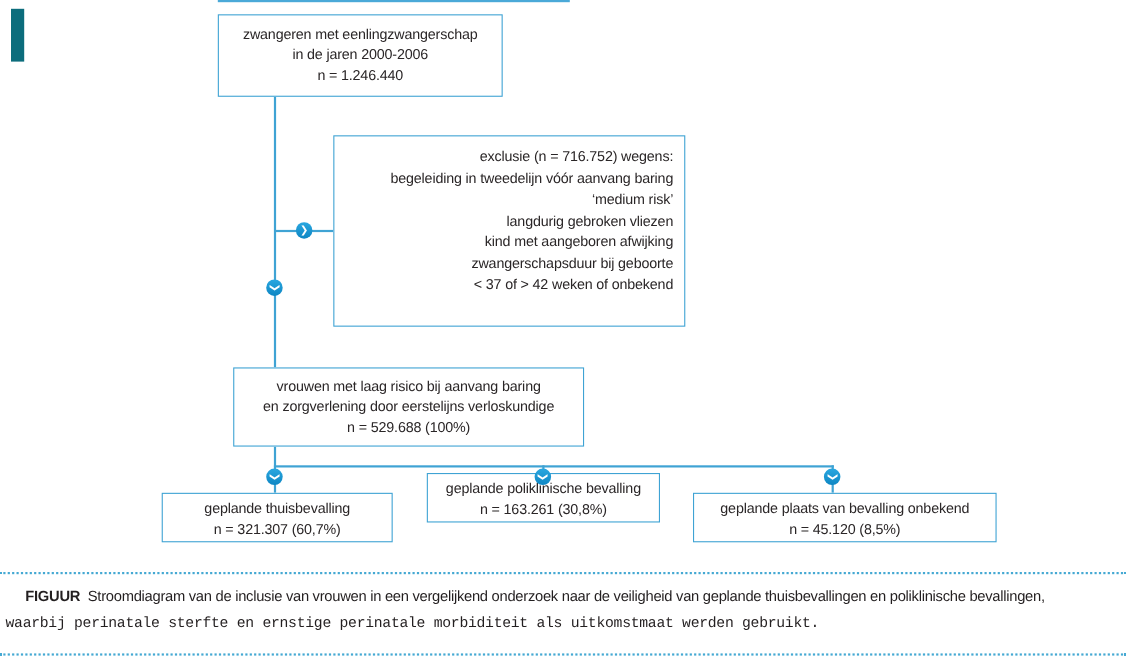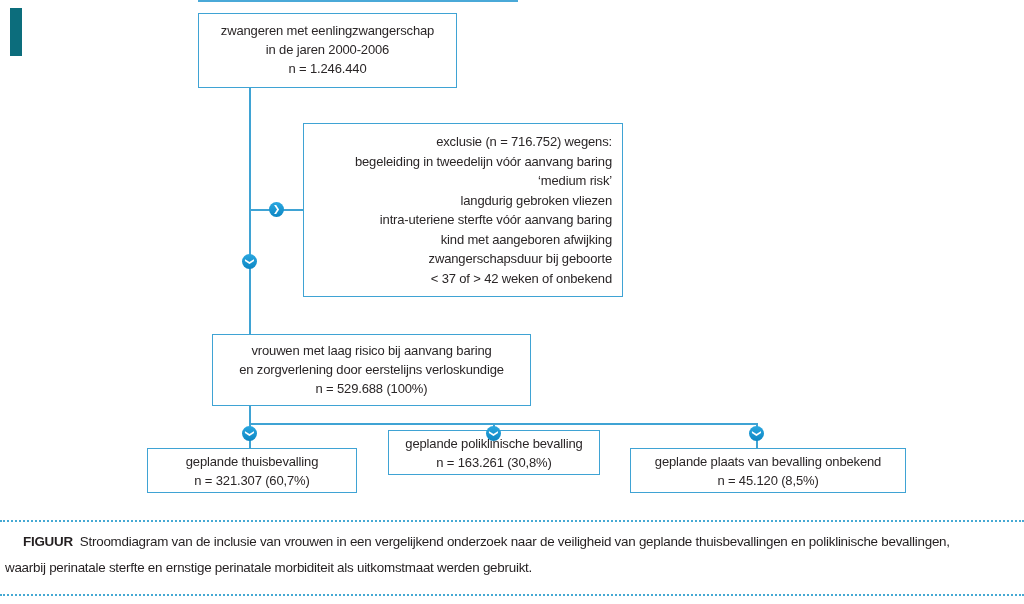--- a/index.html
+++ b/index.html
@@ -105,21 +105,20 @@
     <div>zwangeren met eenlingzwangerschap</div>
     <div>in de jaren 2000-2006</div>
     <div>n = 1.246.440</div>
   </div>
 
   <div class="fbox box-excl">
     <div>exclusie (n = 716.752) wegens:</div>
     <div class="excl-item">begeleiding in tweedelijn vóór aanvang baring</div>
     <div class="excl-item">‘medium risk’</div>
     <div class="excl-item">langdurig gebroken vliezen</div>
-    <div class="excl-item">intra-uteriene sterfte vóór aanvang baring</div>
     <div class="excl-item">kind met aangeboren afwijking</div>
     <div class="excl-item">zwangerschapsduur bij geboorte</div>
     <div class="excl-item2">&lt; 37 of &gt; 42 weken of onbekend</div>
   </div>
 
   <div class="fbox box-mid">
     <div>vrouwen met laag risico bij aanvang baring</div>
     <div>en zorgverlening door eerstelijns verloskundige</div>
     <div>n = 529.688 (100%)</div>
   </div>
@@ -134,18 +133,18 @@
   </div>
   <div class="fbox box-b3">
     <div>geplande plaats van bevalling onbekend</div>
     <div>n = 45.120 (8,5%)</div>
   </div>
 
   <div class="dotted" style="top:520px;"></div>
   <div class="caption" style="top:533px;">
     <span class="lbl">FIGUUR</span><span>Stroomdiagram van de inclusie van vrouwen in een vergelijkend onderzoek naar de veiligheid van geplande thuisbevallingen en poliklinische bevallingen,</span>
   </div>
-  <div class="caption" style="top:559px;">
+  <div class="caption" style="top:559px;font-family:Liberation Mono, monospace;">
     <span>waarbij perinatale sterfte en ernstige perinatale morbiditeit als uitkomstmaat werden gebruikt.</span>
   </div>
   <div class="dotted" style="top:594px;"></div>
 
 </div>
 
 </body></html>

